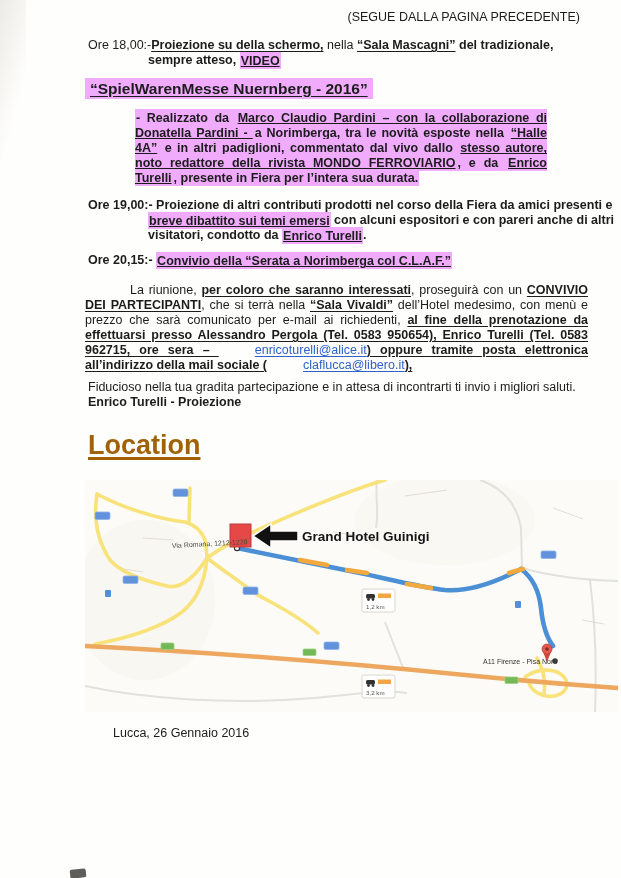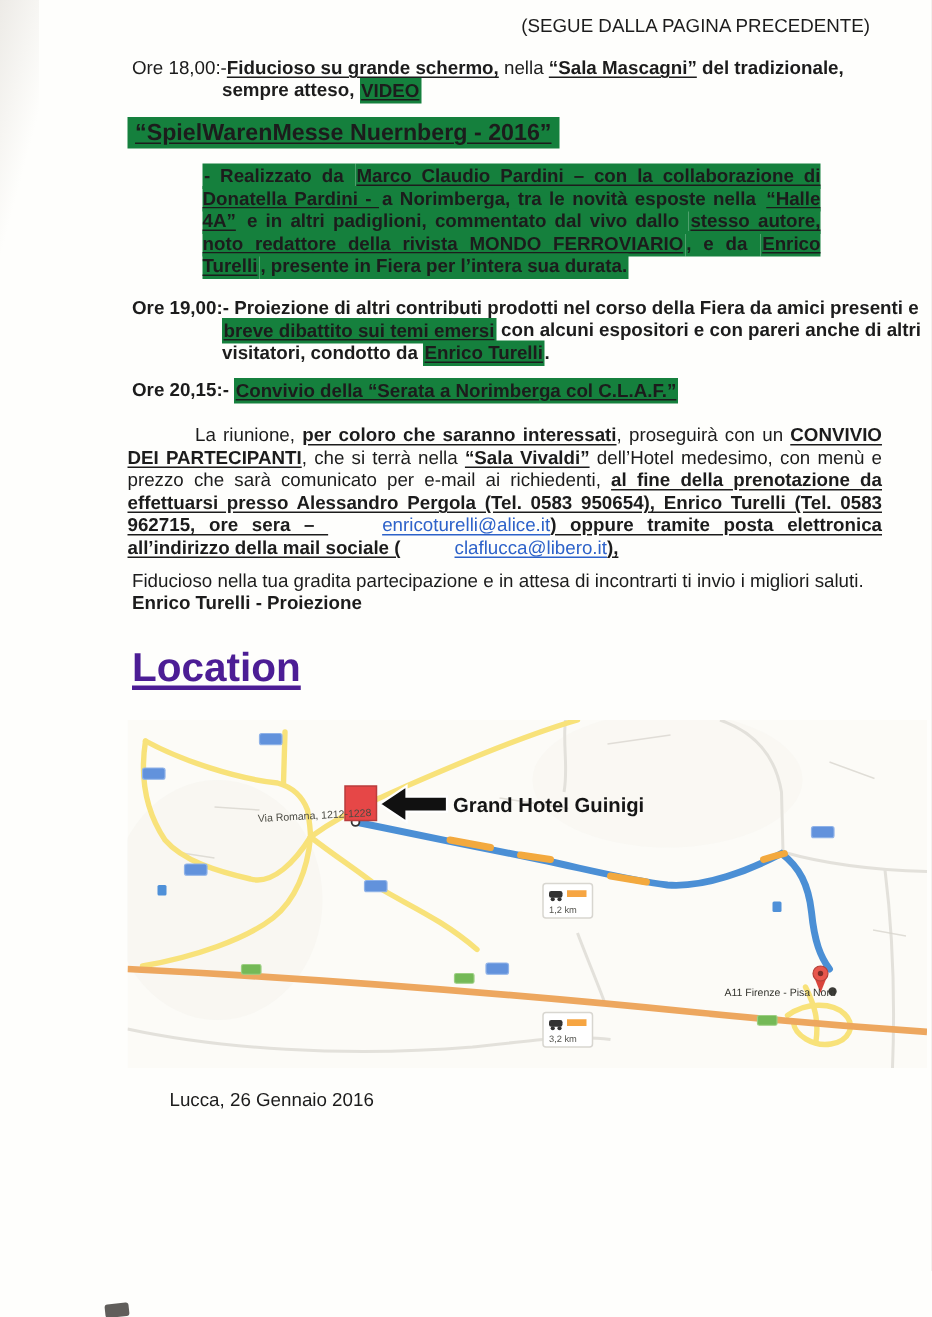--- a/index.html
+++ b/index.html
@@ -5,48 +5,48 @@
   html,body{margin:0;padding:0;background:#e9e7e3;}
   .page{position:relative;width:621px;height:878px;background:#fefefc;overflow:hidden;
         font-family:"Liberation Sans",sans-serif;color:#1c1c1c;}
   .crease{position:absolute;top:0;left:0;width:26px;height:190px;
           background:linear-gradient(105deg,#e7e4df 0%,rgba(255,255,255,0) 60%);opacity:.75;}
   .smudge{position:absolute;left:70px;top:869px;width:16px;height:9px;background:#44423e;
           border-radius:2px;transform:rotate(-6deg);opacity:.85;}
   .txt{font-size:12.5px;line-height:15px;}
   .b{font-weight:bold;}
   .u{text-decoration:underline;text-underline-offset:1.5px;}
-  .hl{background:#15803d;padding:1.5px 1px;}
+  .hl{background:#f0abfc;padding:1.5px 1px;}
   .link{color:#2d62c9;margin-left:36px;}
   .seg-note{position:absolute;top:10px;right:41px;font-size:12.5px;text-align:center;}
   .item1{position:absolute;top:38px;left:88px;width:500px;padding-left:60px;text-indent:-60px;}
   .title-line{position:absolute;top:80px;left:85px;width:500px;text-align:left;
               font-size:15.5px;font-weight:bold;}
   .title-line .hl{padding:2px 5px;}
   .para-hl{position:absolute;top:110px;left:135px;width:412px;text-align:justify;font-weight:bold;}
   .item2{position:absolute;top:198px;left:88px;width:492px;padding-left:60px;text-indent:-60px;font-weight:bold;}
   .item3{position:absolute;top:253px;left:88px;width:500px;font-weight:bold;}
   .meeting{position:absolute;top:283px;left:85px;width:503px;text-align:justify;text-indent:45px;}
   .closing{position:absolute;top:380px;left:88px;width:510px;}
-  .loc-head{position:absolute;top:430px;left:88px;font-size:27px;font-weight:bold;color:#4c1d95;
+  .loc-head{position:absolute;top:430px;left:88px;font-size:27px;font-weight:bold;color:#a16207;
             text-decoration:underline;text-decoration-thickness:2.5px;text-underline-offset:3px;}
   .map{position:absolute;top:480px;left:85px;width:533px;height:232px;}
   .map svg{display:block;}
   .map text{font-family:"Liberation Sans",sans-serif;}
   .dateline{position:absolute;top:726px;left:88px;font-size:12.5px;margin-left:25px;}
 </style>
 </head>
 <body>
 
 <div class="page">
   <div class="crease"></div>
 
   <div class="seg-note txt">(SEGUE DALLA PAGINA PRECEDENTE)</div>
 
-  <div class="item1 txt"><span>Ore 18,00:-</span><span class="b u">Fiducioso su grande schermo,</span><span> nella </span><span class="b u">“Sala Mascagni”</span><span class="b"> del tradizionale,</span><br>
+  <div class="item1 txt"><span>Ore 18,00:-</span><span class="b u">Proiezione su della schermo,</span><span> nella </span><span class="b u">“Sala Mascagni”</span><span class="b"> del tradizionale,</span><br>
     <span class="b">sempre atteso, </span> <span class="b u hl">VIDEO</span>
   </div>
 
   <div class="title-line"><span class="hl u">“SpielWarenMesse Nuernberg - 2016”</span></div>
 
   <div class="para-hl txt"><span class="hl">- Realizzato da </span><span class="hl u">Marco Claudio Pardini – con la collaborazione di Donatella Pardini - </span><span class="hl">a Norimberga, tra le novità esposte nella </span><span class="hl u">“Halle 4A”</span><span class="hl"> e in altri padiglioni,  commentato dal vivo dallo </span><span class="hl u">stesso autore, noto redattore della rivista MONDO FERROVIARIO</span><span class="hl">, e da </span><span class="hl u">Enrico Turelli</span><span class="hl">, presente in Fiera per l’intera sua durata.</span></div>
 
   <div class="item2 txt"><span>Ore 19,00:-</span><span> Proiezione di altri contributi prodotti nel corso della Fiera da amici presenti e </span><span class="hl u">breve dibattito sui temi emersi</span><span> con alcuni espositori e con pareri anche di altri visitatori, condotto da </span><span class="hl u">Enrico Turelli</span><span>.</span></div>
 
   <div class="item3 txt"><span>Ore 20,15:-</span> <span class="hl u">Convivio della “Serata a Norimberga col C.L.A.F.”</span></div>

